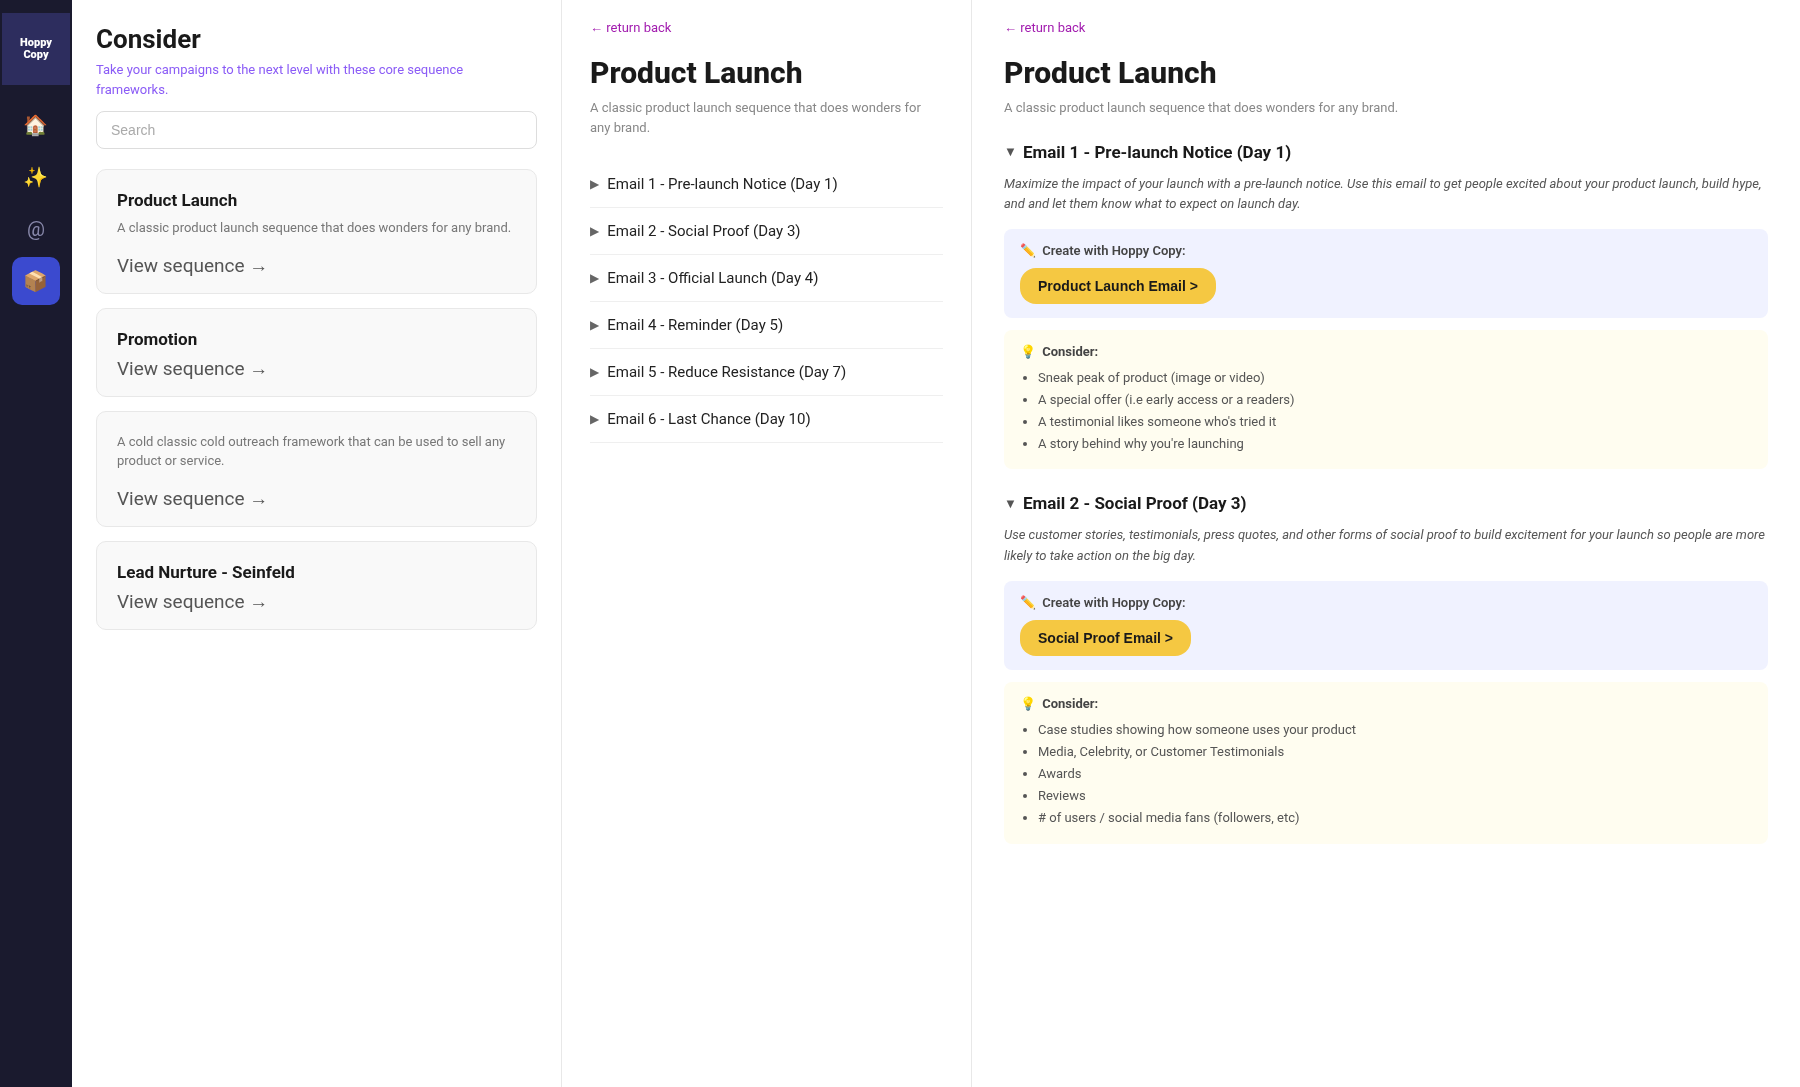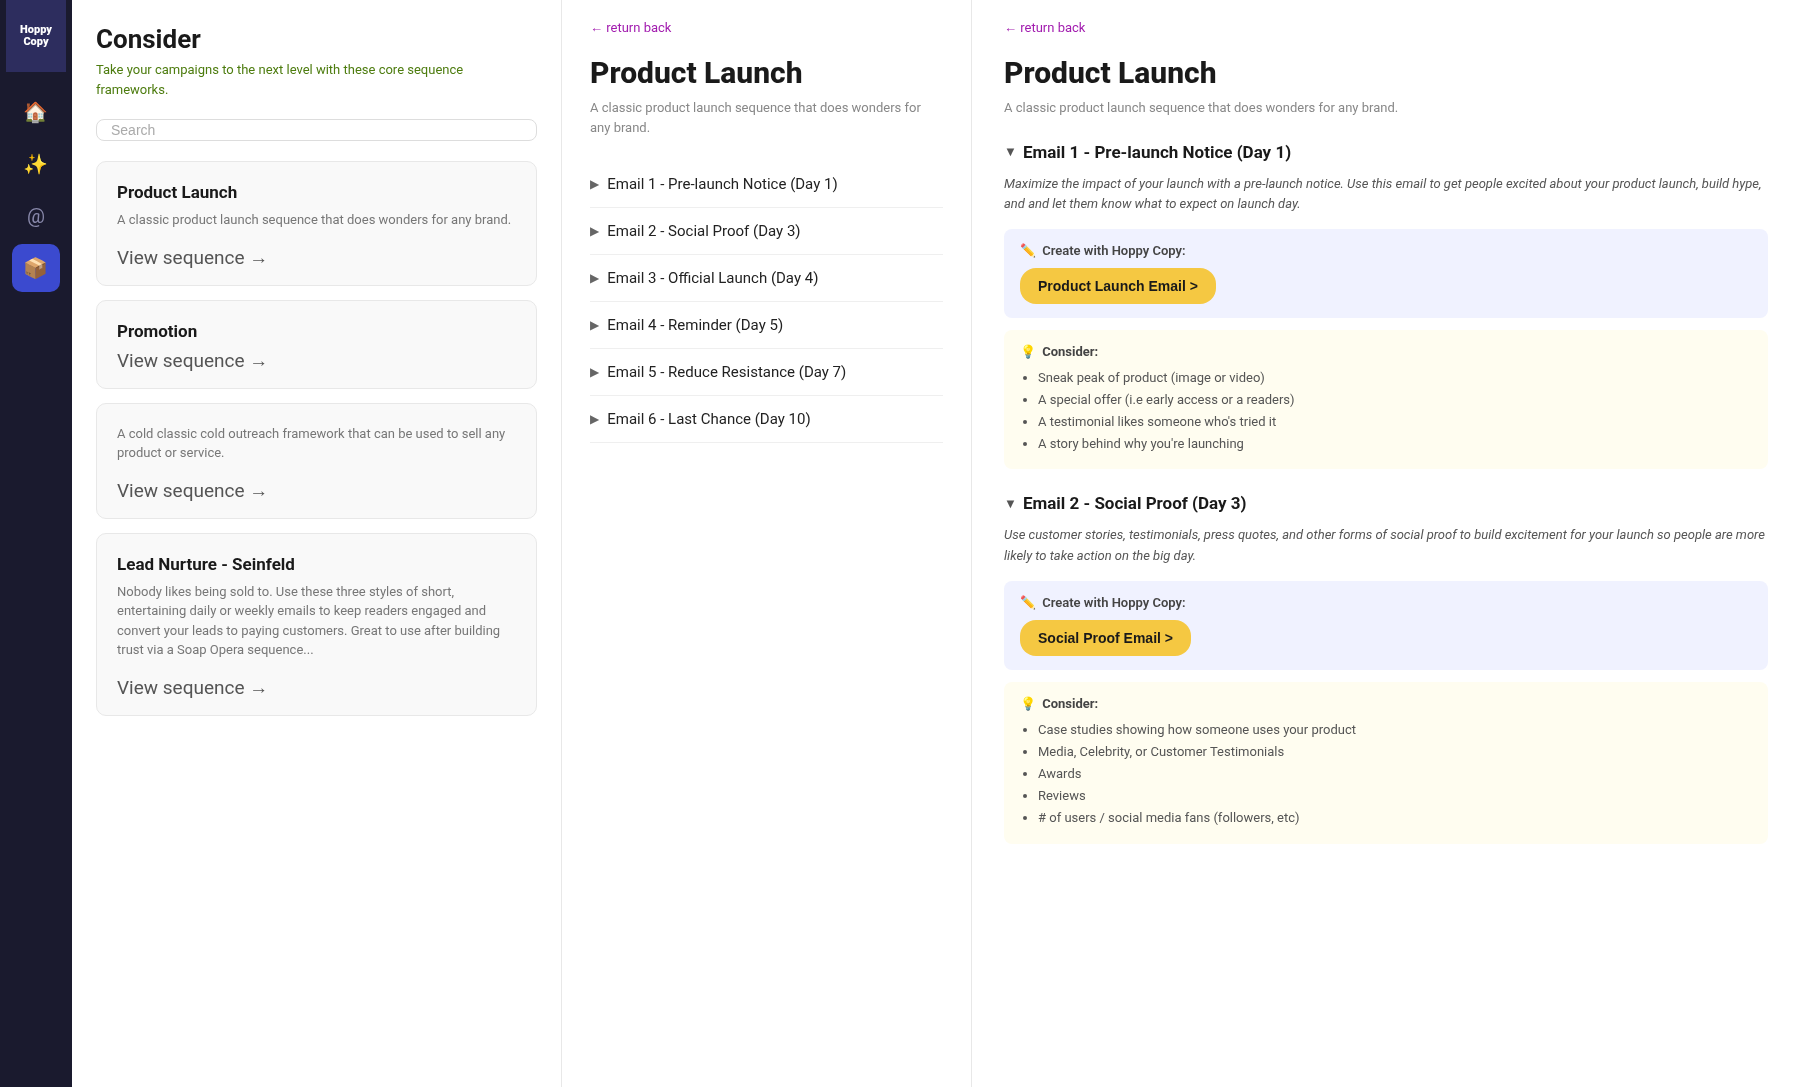--- a/index.html
+++ b/index.html
@@ -9,34 +9,35 @@
     .sidebar {
       width: 72px;
       background: #1a1a2e;
       display: flex;
       flex-direction: column;
       align-items: center;
       padding: 0;
       flex-shrink: 0;
     }
     .sidebar-logo {
-      width: 60px;
+      width: 68px;
       height: 72px;
       background: #2d2d5e;
       display: flex;
       align-items: center;
       justify-content: center;
       flex-direction: column;
       color: #fff;
       font-weight: 800;
       font-size: 11px;
       line-height: 1.2;
       text-align: center;
       padding: 24px;
       cursor: pointer;
+      margin-top: 13px;
     }
     .sidebar-logo-text { font-size: 11px; font-weight: 900; color: #fff; line-height: 1.1; }
     .sidebar-nav {
       display: flex;
       flex-direction: column;
       align-items: center;
       gap: 4px;
       padding: 16px 0;
       width: 100%;
     }
@@ -63,27 +64,27 @@
       padding: 24px 24px;
     }
     .panel-title {
       font-size: 26px;
       font-weight: 700;
       color: #1a1a1a;
       margin-bottom: 6px;
     }
     .panel-subtitle {
       font-size: 13px;
-      color: #4d7c0f;
+      color: #8b5cf6;
       line-height: 1.5;
-      margin-bottom: 20px;
+      margin-bottom: 12px;
     }
     .search-box {
       width: 100%;
-      padding: 2px 14px;
+      padding: 10px 14px;
       border: 1.5px solid #ddd;
       border-radius: 8px;
       font-size: 14px;
       color: #555;
       outline: none;
       margin-bottom: 20px;
       background: #fff;
     }
     .search-box::placeholder { color: #aaa; }
 
@@ -274,21 +275,20 @@
     <span class="view-sequence-link">View sequence →</span>
   </div>
 
   <div class="sequence-card">
     <div class="sequence-card-desc">A cold classic cold outreach framework that can be used to sell any product or service.</div>
     <span class="view-sequence-link">View sequence →</span>
   </div>
 
   <div class="sequence-card">
     <div class="sequence-card-title">Lead Nurture - Seinfeld</div>
-    <div class="sequence-card-desc">Nobody likes being sold to. Use these three styles of short, entertaining daily or weekly emails to keep readers engaged and convert your leads to paying customers. Great to use after building trust via a Soap Opera sequence...</div>
     <span class="view-sequence-link">View sequence →</span>
   </div>
 </div>
 
 <div class="middle-panel">
   <div class="return-back">← return back</div>
   <h2 class="panel-heading">Product Launch</h2>
   <p class="panel-heading-desc">A classic product launch sequence that does wonders for any brand.</p>
 
   <div class="email-item">

